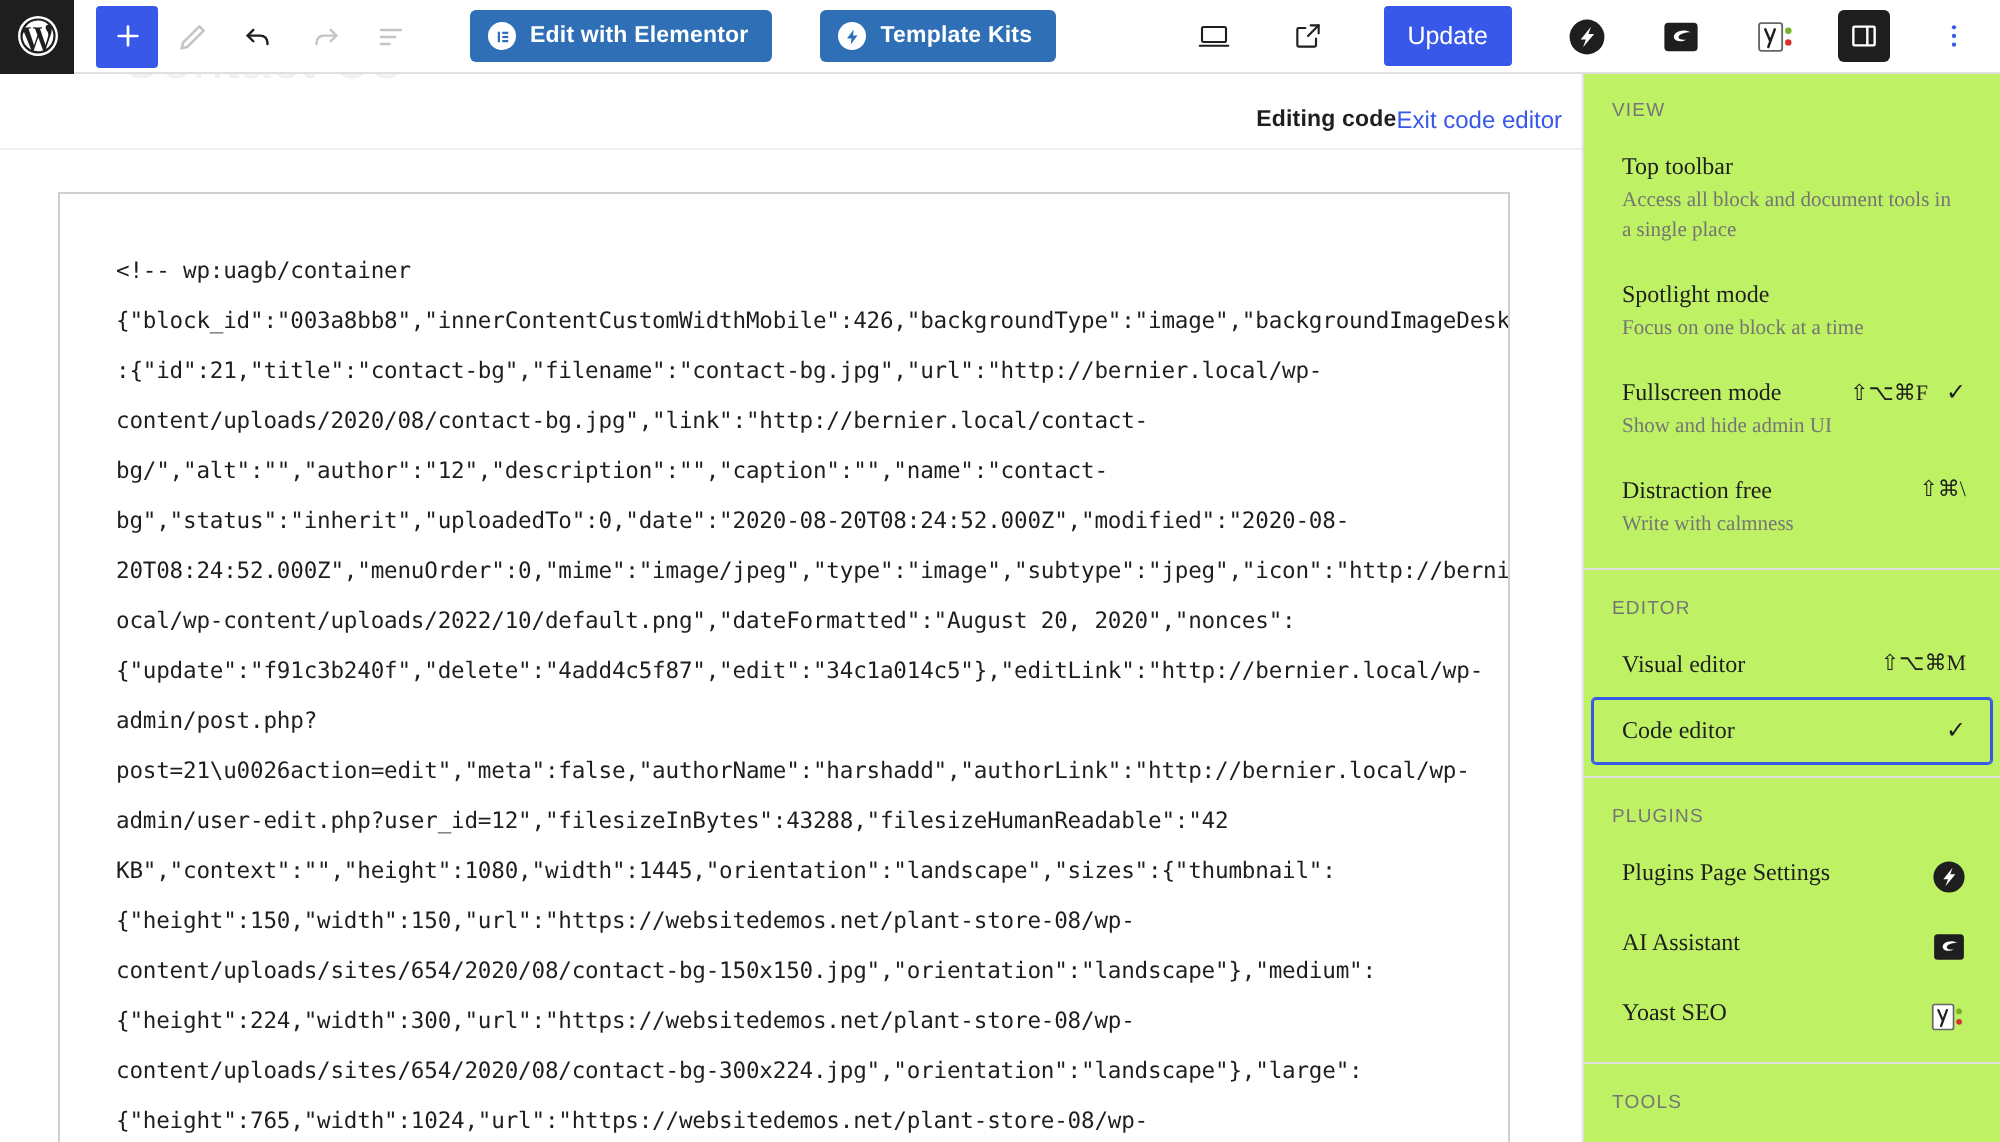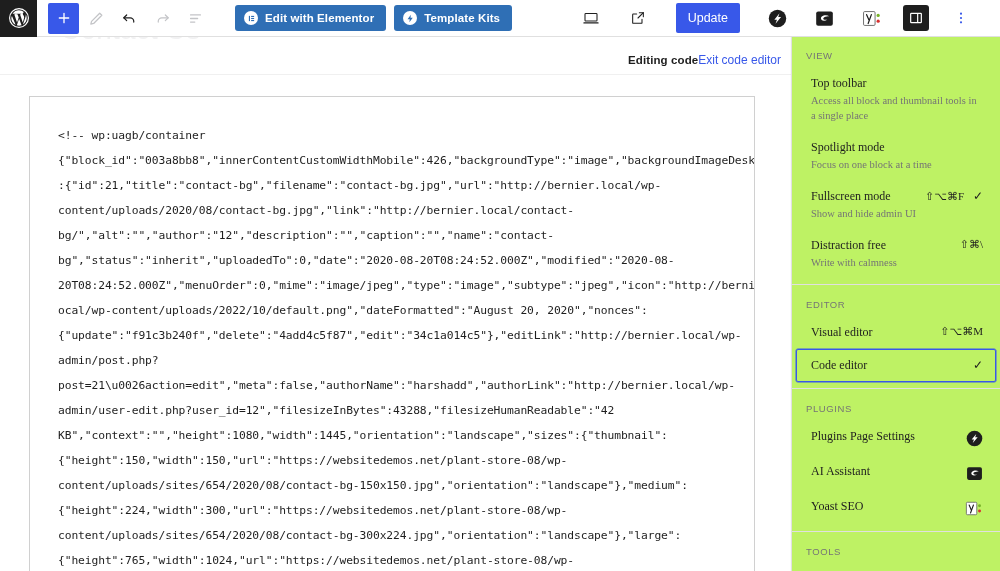--- a/index.html
+++ b/index.html
@@ -31,41 +31,41 @@
   .tb-btn {
     width: 31px; height: 31px; border: none; background: transparent;
     display: flex; align-items: center; justify-content: center;
     border-radius: 2px; cursor: pointer; color: #1e1e1e; padding: 0;
   }
   .tb-btn svg { display: block; }
   .tb-btn.primary { background: #3858e9; color: #fff; }
   .tb-btn.dim { color: #c3c4c7; }
   .tb-btn.dim-mid { color: #1e1e1e; }
 
-  .tb-actions { display: flex; align-items: center; gap: 8px; margin-left: 24px; }
+  .tb-actions { display: flex; align-items: center; gap: 24px; margin-left: 24px; }
   .pill {
     display: inline-flex; align-items: center; gap: 7px;
     background: #2f6fb5; color: #fff;
     border: none; border-radius: 3px;
     height: 26px; padding: 0 12px 0 9px;
     font-size: 11.5px; font-weight: bold; cursor: pointer;
     font-family: "Liberation Sans", sans-serif;
     letter-spacing: .1px;
   }
   .pill .badge {
     width: 14px; height: 14px; border-radius: 50%;
     background: #fff; color: #2f6fb5;
     display: inline-flex; align-items: center; justify-content: center;
     font-size: 9px; font-weight: bold; flex: 0 0 14px;
   }
   .pill .badge svg { display:block; }
 
   .tb-right {
     margin-left: auto; display: flex; align-items: center;
-    gap: 16px; padding-right: 24px;
+    gap: 16px; padding-right: 8px;
   }
   .update-btn {
     background: #3858e9; color: #fff; border: none;
     border-radius: 2px; height: 30px; padding: 0 12px;
     font-size: 12.5px; cursor: pointer; margin: 0 6px;
     font-family: "Liberation Sans", sans-serif;
   }
   .icon-btn {
     width: 31px; height: 31px; border: none; background: transparent;
     display: flex; align-items: center; justify-content: center;
@@ -289,21 +289,21 @@
       <div class="code-text" id="code-content"><span class="code-line">&lt;!-- wp:uagb/container</span><span class="code-line">{"block_id":"003a8bb8","innerContentCustomWidthMobile":426,"backgroundType":"image","backgroundImageDesktop"</span><span class="code-line">:{"id":21,"title":"contact-bg","filename":"contact-bg.jpg","url":"http://bernier.local/wp-</span><span class="code-line">content/uploads/2020/08/contact-bg.jpg","link":"http://bernier.local/contact-</span><span class="code-line">bg/","alt":"","author":"12","description":"","caption":"","name":"contact-</span><span class="code-line">bg","status":"inherit","uploadedTo":0,"date":"2020-08-20T08:24:52.000Z","modified":"2020-08-</span><span class="code-line">20T08:24:52.000Z","menuOrder":0,"mime":"image/jpeg","type":"image","subtype":"jpeg","icon":"http://bernier.l</span><span class="code-line">ocal/wp-content/uploads/2022/10/default.png","dateFormatted":"August 20, 2020","nonces":</span><span class="code-line">{"update":"f91c3b240f","delete":"4add4c5f87","edit":"34c1a014c5"},"editLink":"http://bernier.local/wp-</span><span class="code-line">admin/post.php?</span><span class="code-line">post=21\u0026action=edit","meta":false,"authorName":"harshadd","authorLink":"http://bernier.local/wp-</span><span class="code-line">admin/user-edit.php?user_id=12","filesizeInBytes":43288,"filesizeHumanReadable":"42</span><span class="code-line">KB","context":"","height":1080,"width":1445,"orientation":"landscape","sizes":{"thumbnail":</span><span class="code-line">{"height":150,"width":150,"url":"https://websitedemos.net/plant-store-08/wp-</span><span class="code-line">content/uploads/sites/654/2020/08/contact-bg-150x150.jpg","orientation":"landscape"},"medium":</span><span class="code-line">{"height":224,"width":300,"url":"https://websitedemos.net/plant-store-08/wp-</span><span class="code-line">content/uploads/sites/654/2020/08/contact-bg-300x224.jpg","orientation":"landscape"},"large":</span><span class="code-line">{"height":765,"width":1024,"url":"https://websitedemos.net/plant-store-08/wp-</span></div>
     </div>
   </div>
 
   <div class="menu-panel" id="menu-panel">
       <div class="menu-group">
         <div class="group-label">View</div>
         <div class="menu-item">
           <div class="mi-text">
             <div class="mi-title">Top toolbar</div>
-            <div class="mi-desc">Access all block and thumbnail tools in a single place</div>
+            <div class="mi-desc">Access all block and document tools in a single place</div>
           </div>
           <div class="mi-right"></div>
         </div>
         <div class="menu-item">
           <div class="mi-text">
             <div class="mi-title">Spotlight mode</div>
             <div class="mi-desc">Focus on one block at a time</div>
           </div>
           <div class="mi-right"></div>
         </div>

